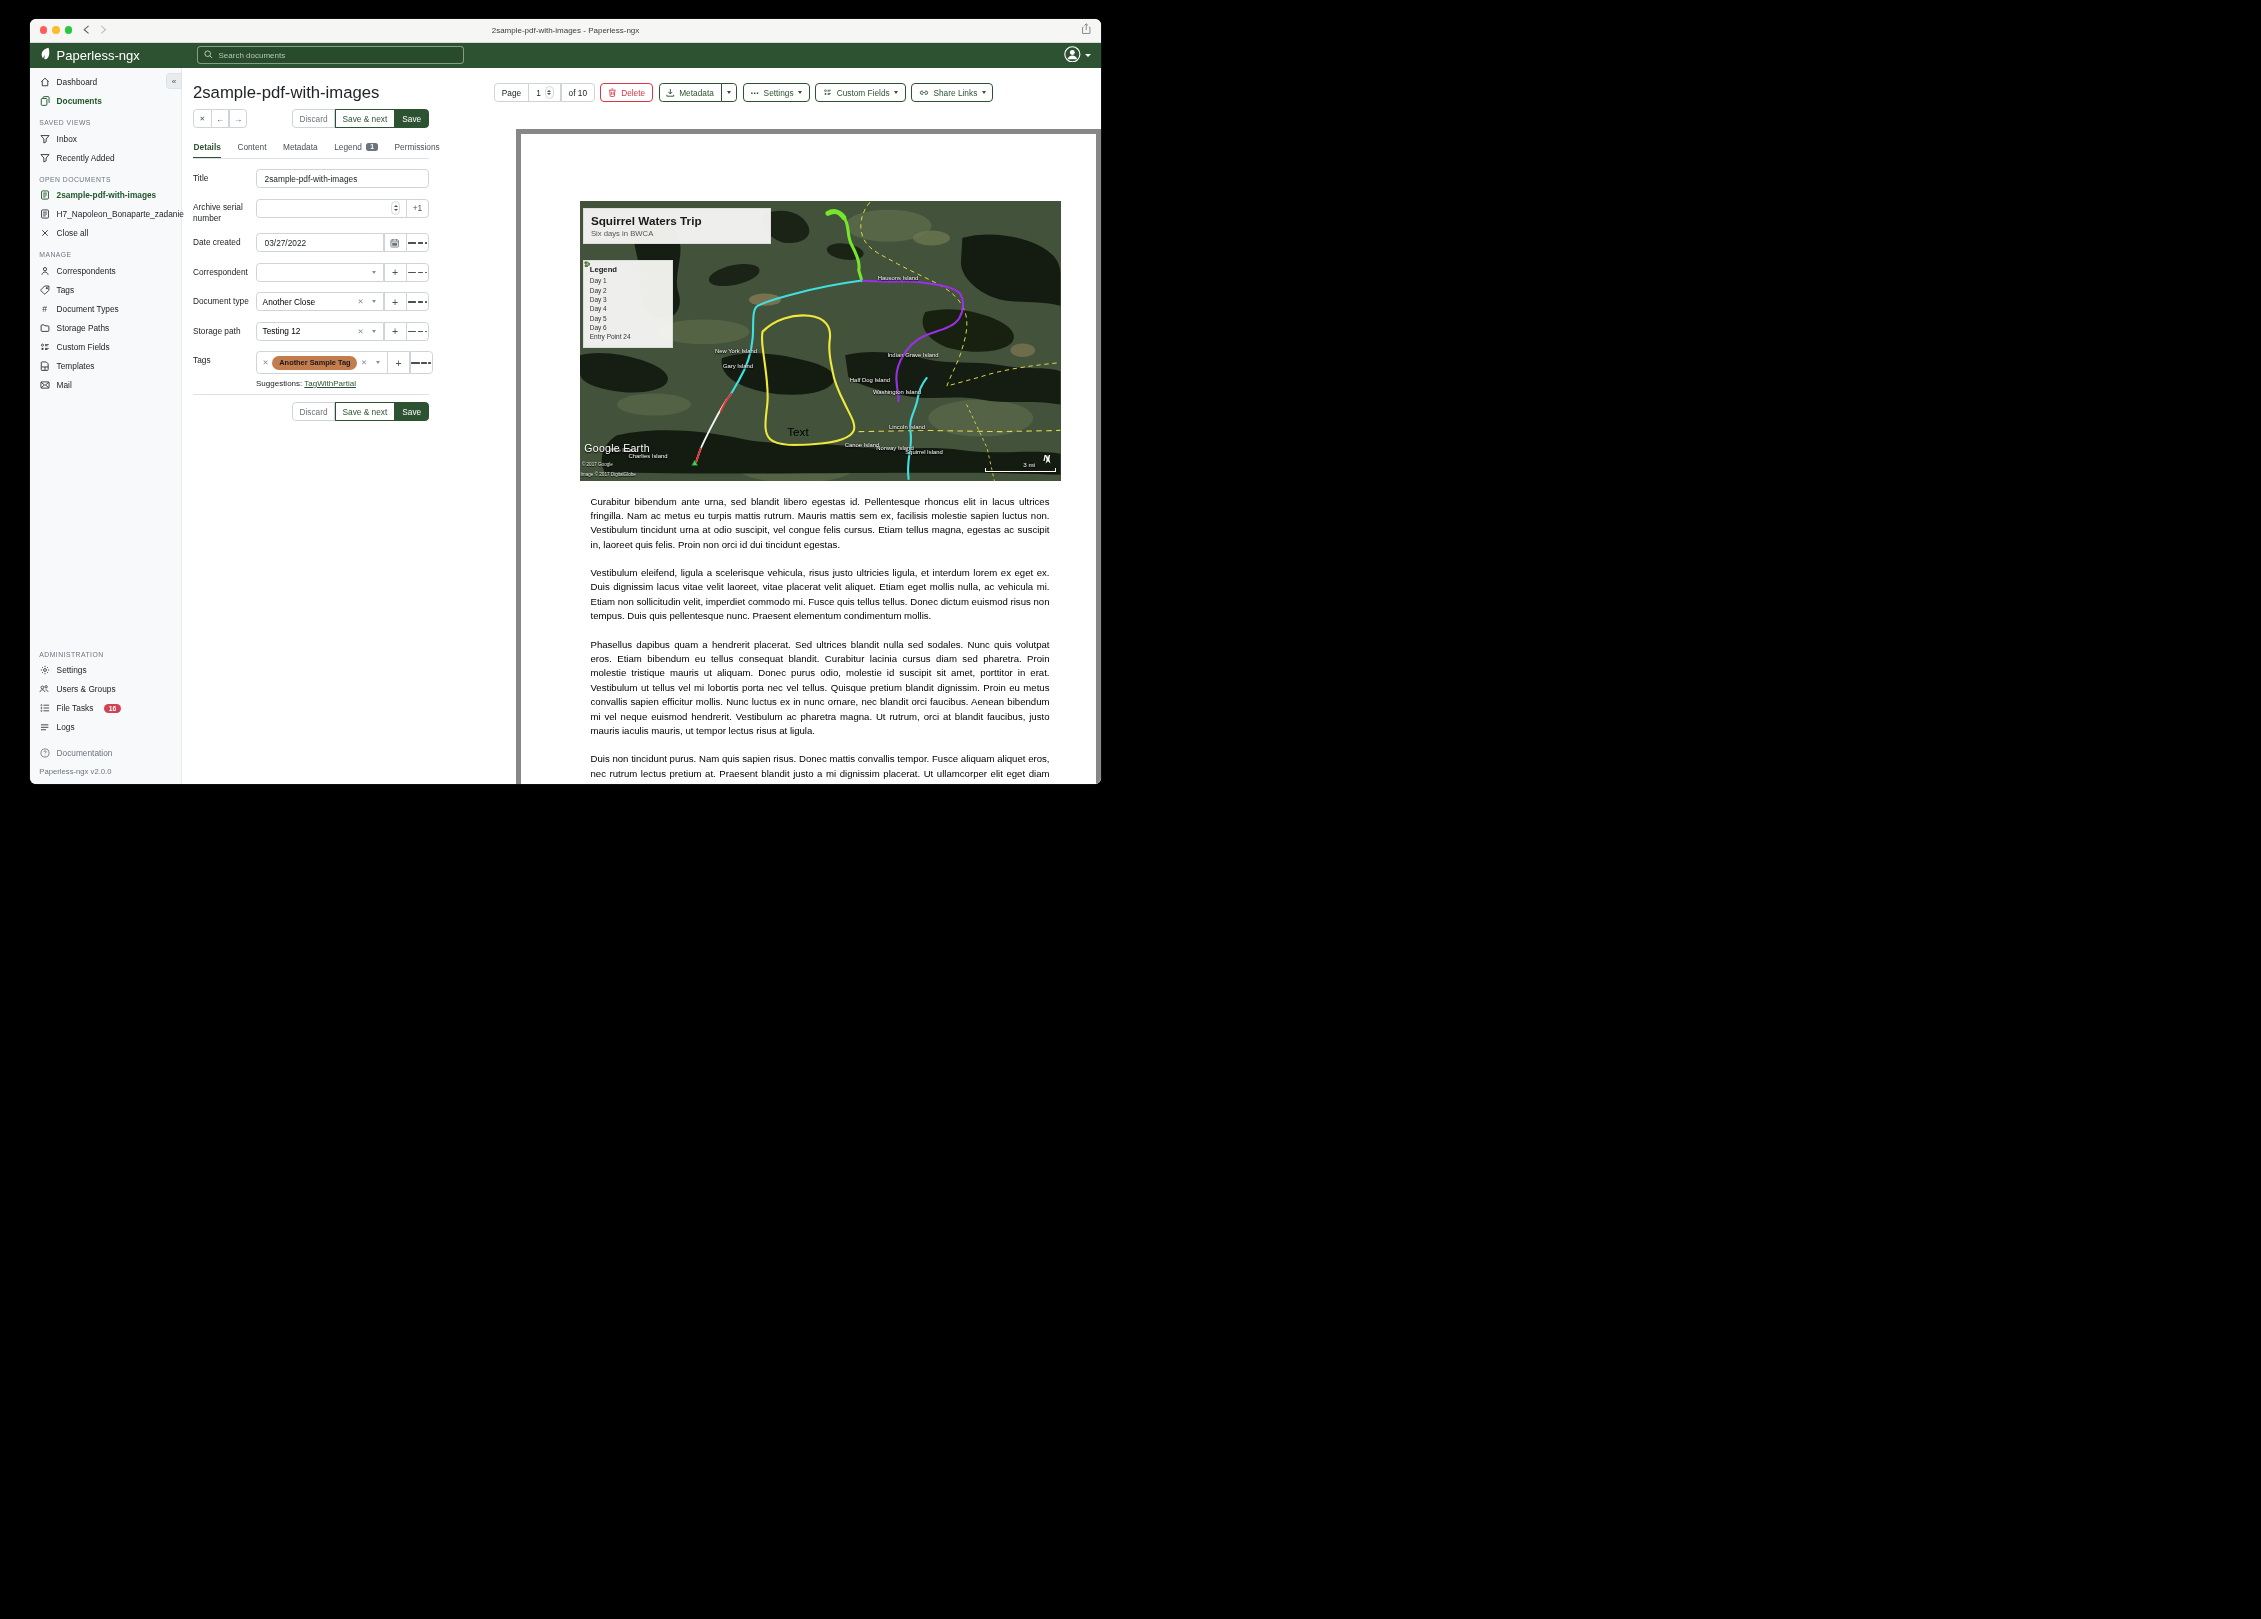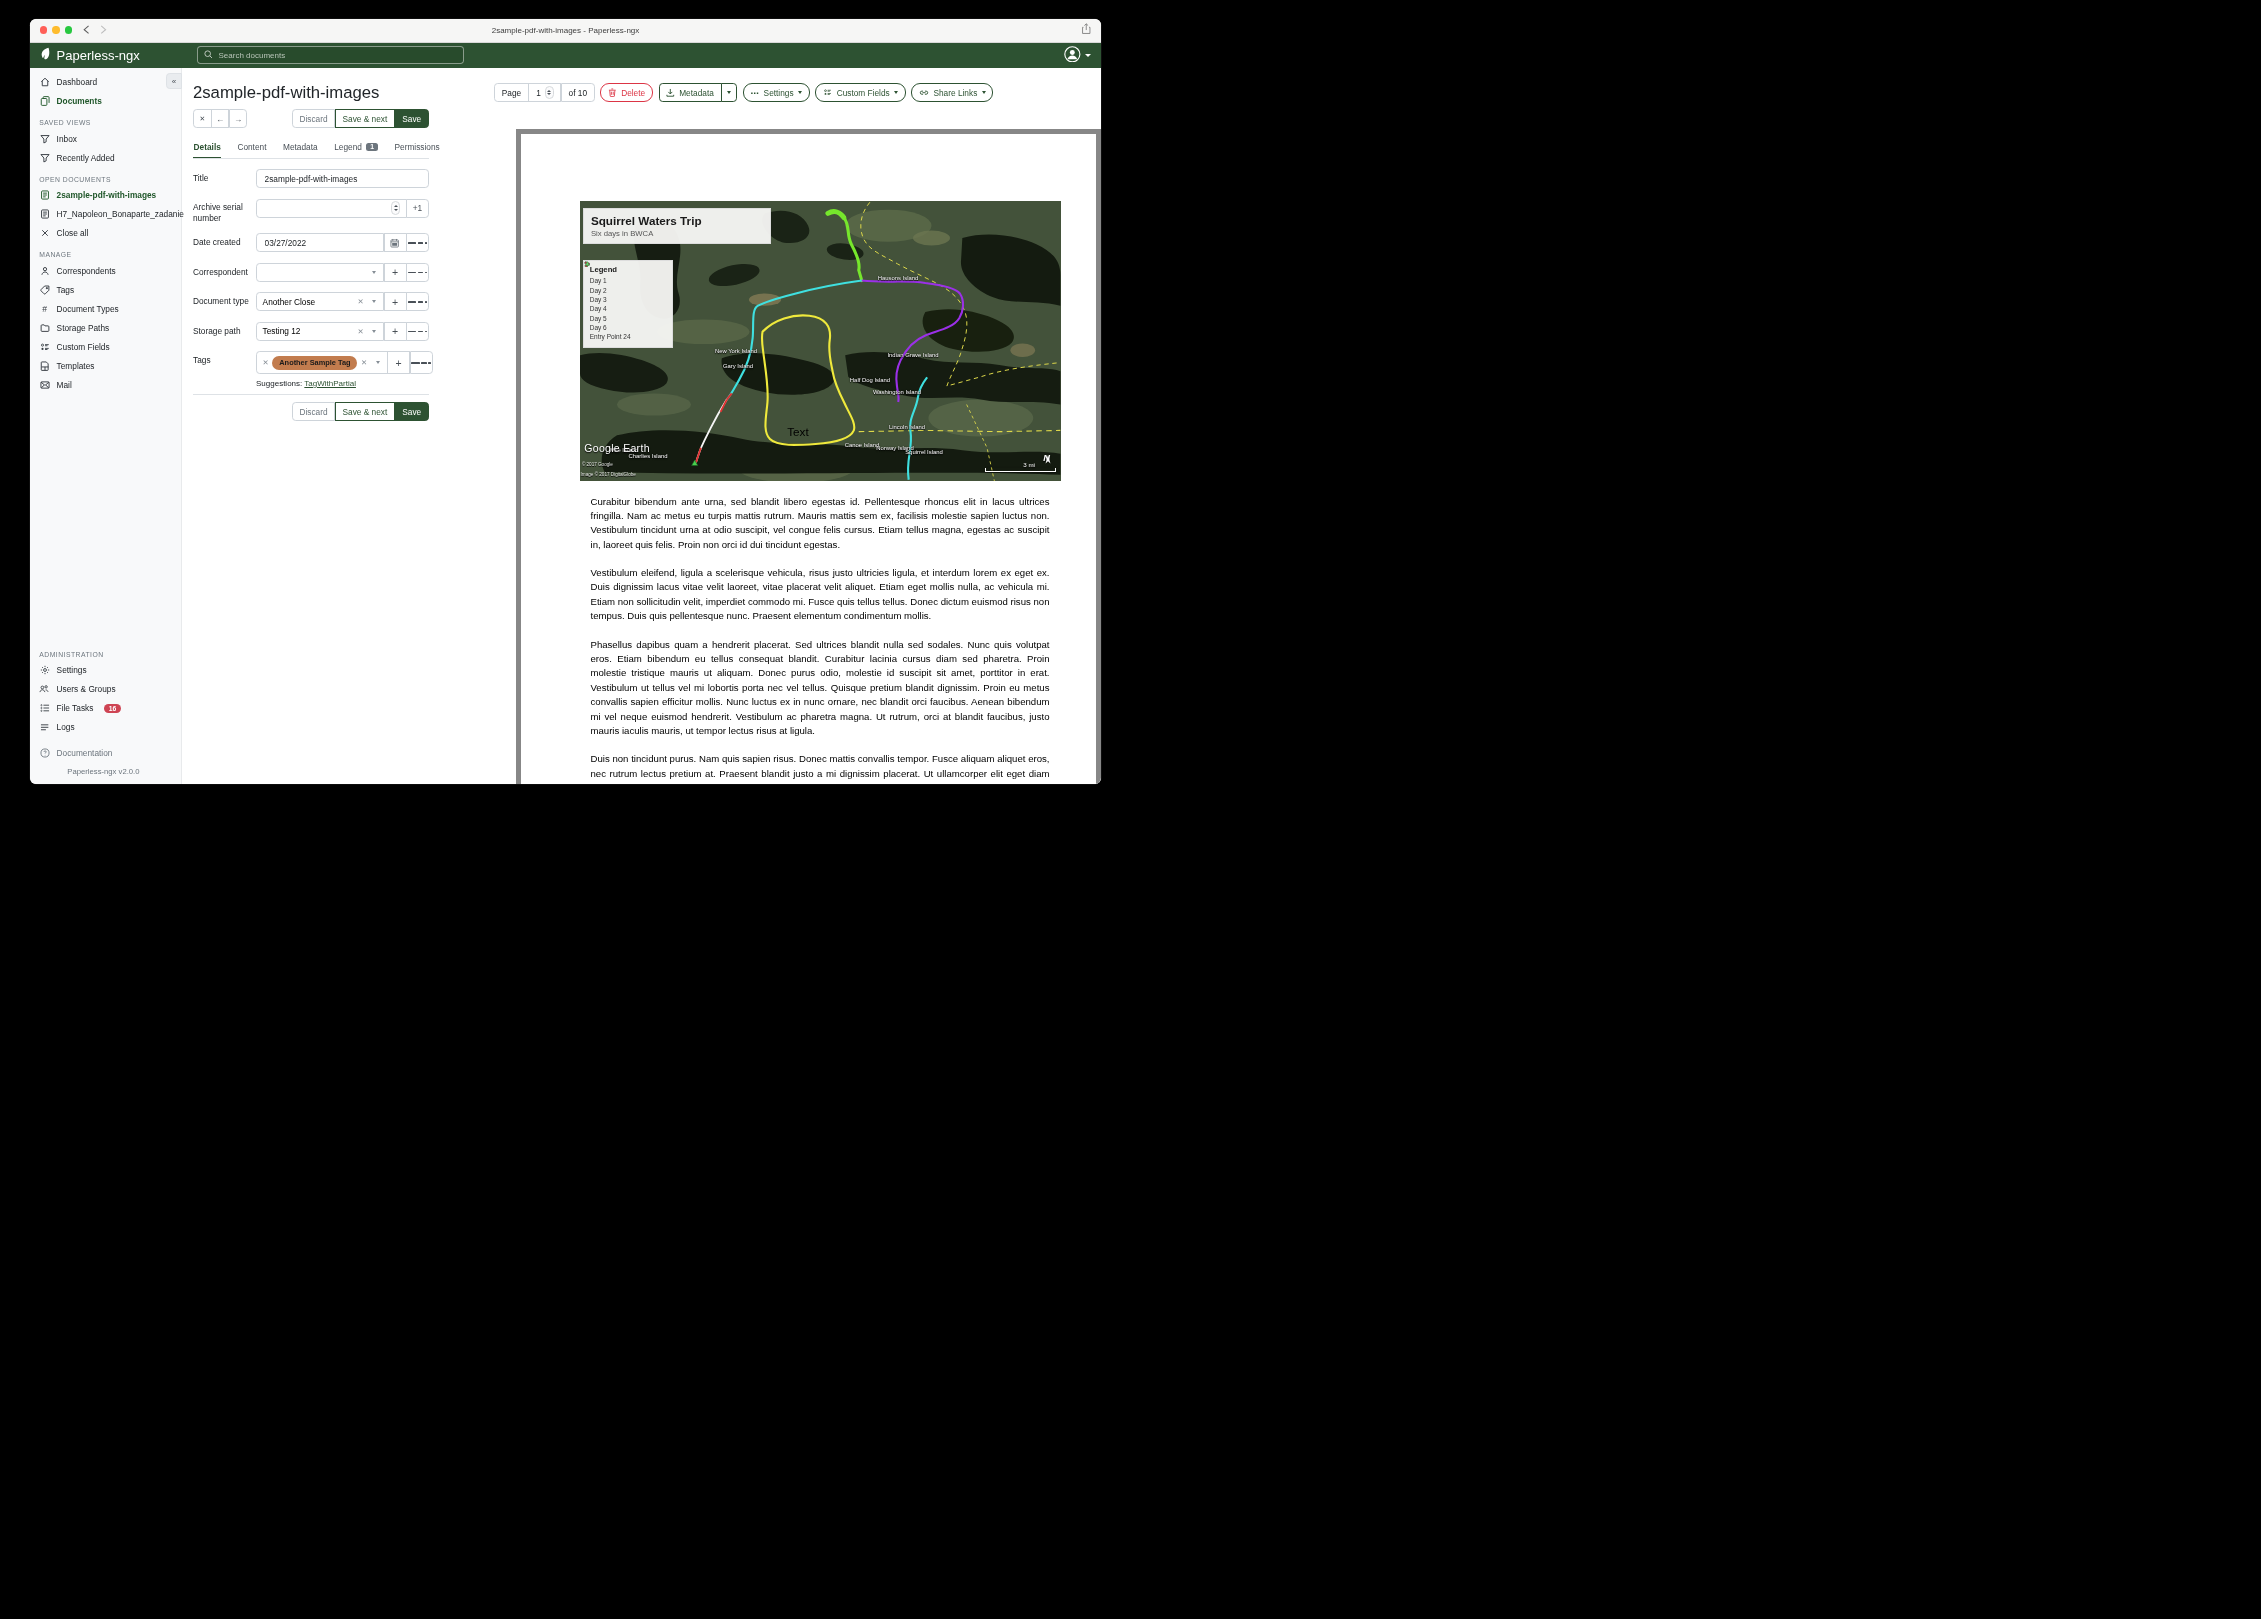--- a/index.html
+++ b/index.html
@@ -41,30 +41,30 @@
     justify-content:center;font-size:8px;}
   .s-item{height:19px;display:flex;align-items:center;gap:6.8px;padding:0 9.3px;white-space:nowrap;cursor:default;}
   .s-item .ic{width:10.5px;height:10.5px;flex:0 0 auto;color:#343a40;display:flex;align-items:center;justify-content:center;}
   .s-item.active{color:#1f5629;font-weight:700;}
   .s-item.active .ic{color:#1f5629;}
   .s-label{font-size:6.8px;color:#6c757d;letter-spacing:.07em;margin:8.6px 9.3px 3.1px;}
   .badge-red{margin-left:4.3px;background:#ce4453;color:#fff;font-size:6.8px;font-weight:700;
     padding:0.9px 4.3px;border-radius:5px;}
   .muted{color:#6c757d;}
   .sidebar .spacer{flex:1;}
-  .version{font-size:7.7px;color:#6c757d;padding:5px 9.3px 7.4px;margin-left:28px;}
+  .version{font-size:7.7px;color:#6c757d;padding:5px 9.3px 7.4px;}
 
   .main{flex:1;min-width:0;display:flex;flex-direction:column;padding:10px 0 0 11px;}
   .content-header{display:flex;align-items:center;flex:0 0 auto;height:30px;}
   .content-header h1{font-size:16.7px;font-weight:400;color:#212529;margin:0;width:301px;flex:0 0 auto;
     white-space:nowrap;overflow:hidden;}
   .toolbar{display:flex;align-items:center;gap:5.6px;}
 
   .btn{height:18.5px;display:inline-flex;align-items:center;gap:4.3px;padding:0 6.8px;border:0.6px solid #ced4da;
-    border-radius:9px;background:#fff;font-size:8.3px;color:#212529;cursor:default;white-space:nowrap;}
+    border-radius:4px;background:#fff;font-size:8.3px;color:#212529;cursor:default;white-space:nowrap;}
   .btn.green{border-color:#2d5232;color:#2d5232;}
   .btn.red{border-color:#dc3545;color:#dc3545;}
   .btn.solid{background:#2d5232;border-color:#2d5232;color:#fff;}
   .btn .cdn{width:0;height:0;border-left:2.8px solid transparent;border-right:2.8px solid transparent;
     border-top:3.1px solid currentColor;margin-top:0.6px;}
   .group{display:inline-flex;}
   .group .btn{border-radius:0;margin-left:-0.6px;}
   .group .btn:first-child{border-radius:3.7px 0 0 3.7px;margin-left:0;}
   .group .btn:last-child{border-radius:0 3.7px 3.7px 0;}
   .page-input{width:33px;justify-content:space-between;}

